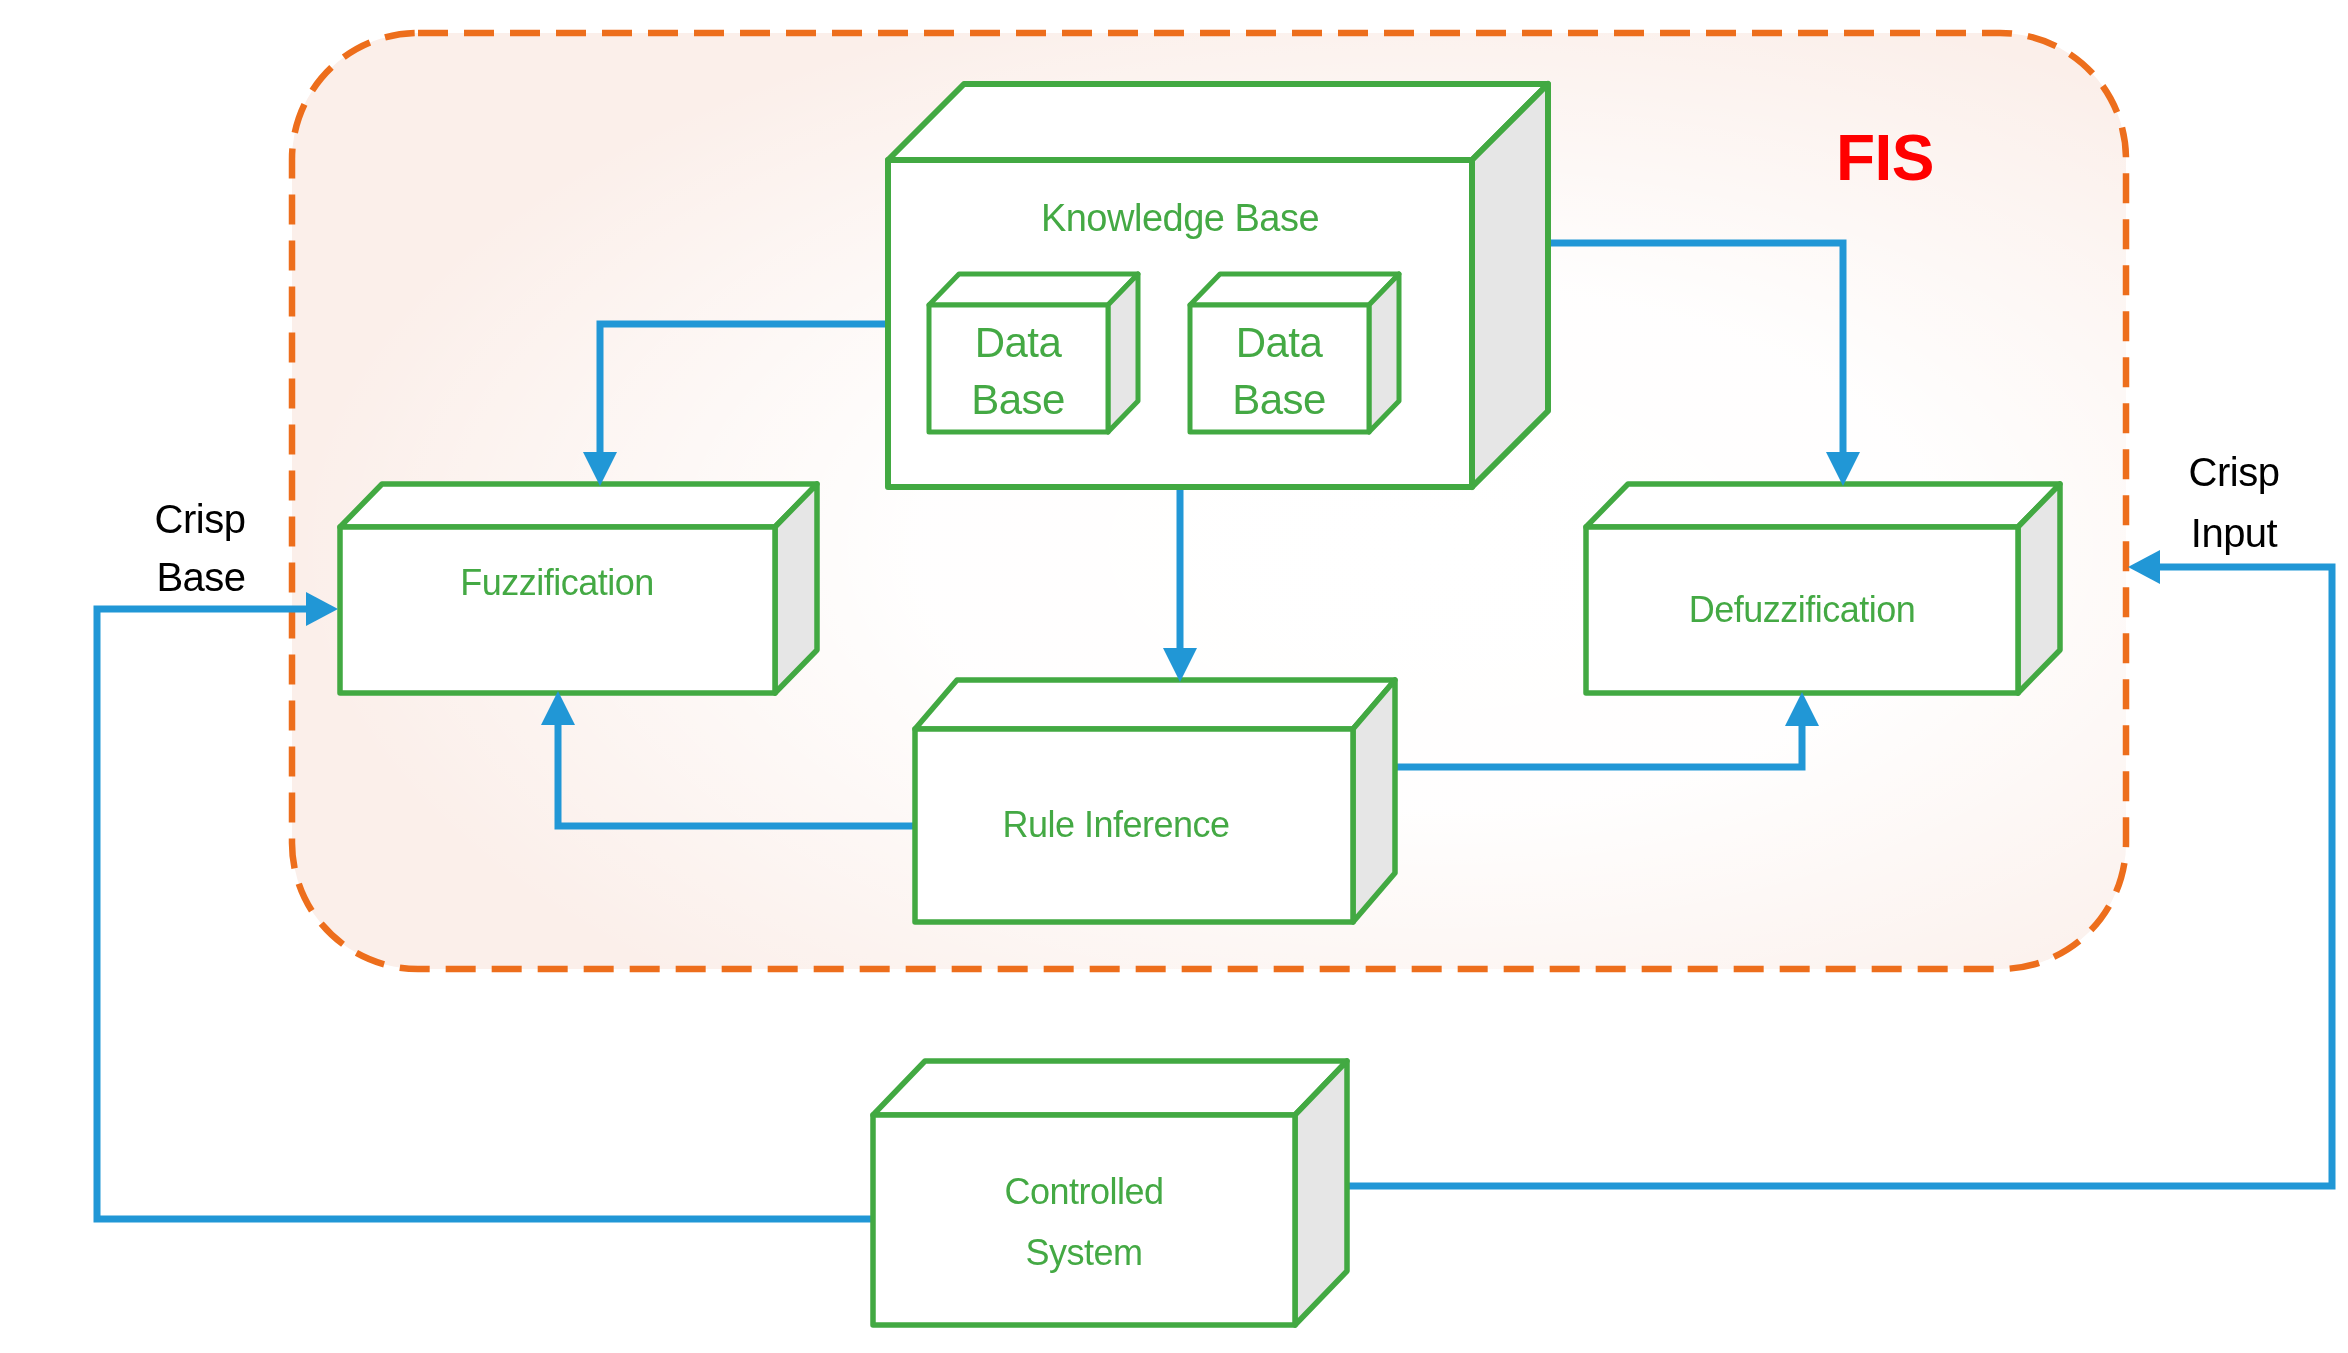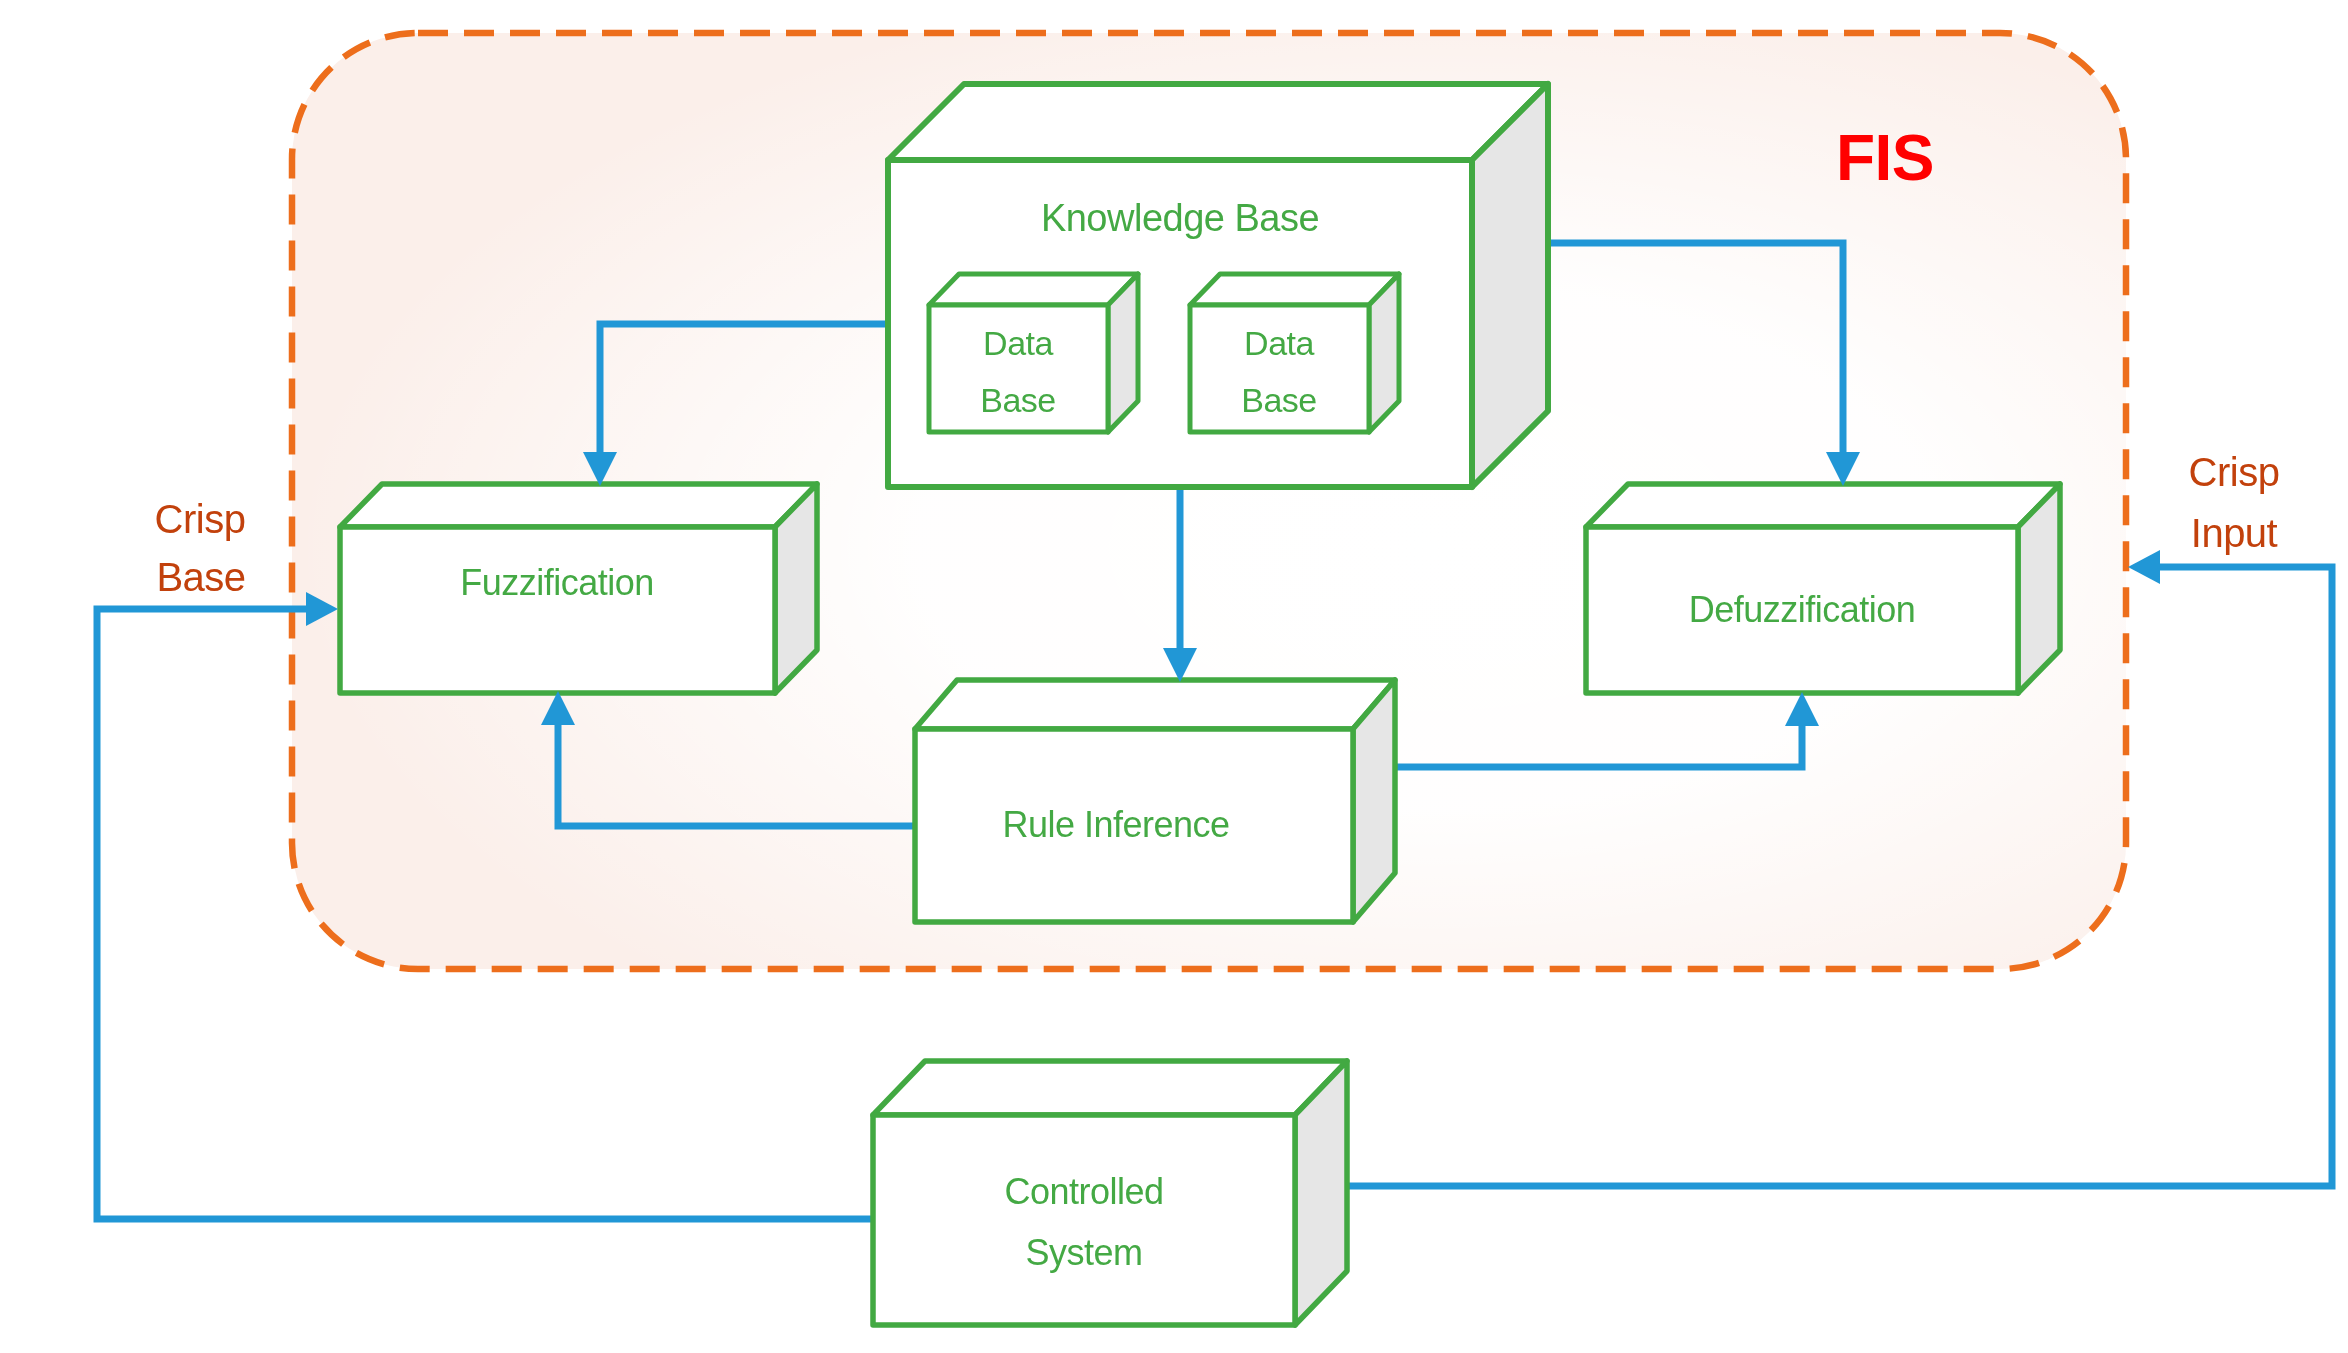--- a/index.html
+++ b/index.html
@@ -13,23 +13,23 @@
   }
   .canvas svg{position:absolute;left:0;top:0;}
   .lbl{
     position:absolute;
     transform:translate(-50%,-50%);
     white-space:nowrap;
     line-height:1;
     letter-spacing:-0.5px;
   }
   .green{color:#44A944;}
-  .orange{color:#c2410c;}
+  .orange{color:#000000;}
   .red{color:#FF0000;font-weight:600;}
-  .f34{font-size:34px;}
+  .f34{font-size:42px;}
   .f36{font-size:36px;}
   .f38{font-size:38px;}
   .f40{font-size:40px;}
   .f64{font-size:64px;}
 </style>
 </head>
 <body>
 
 <div class="canvas">
 

